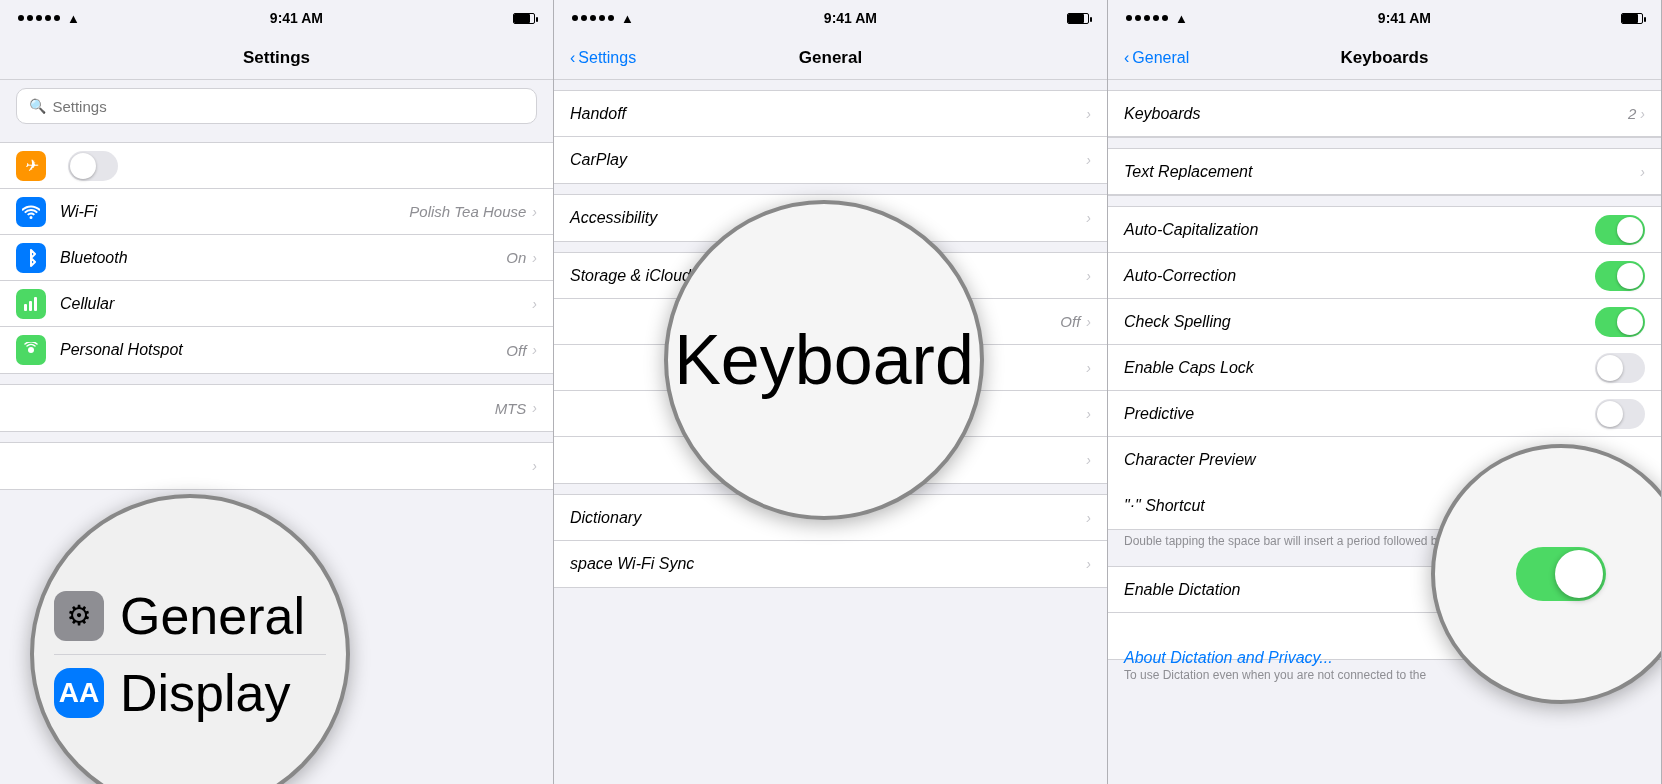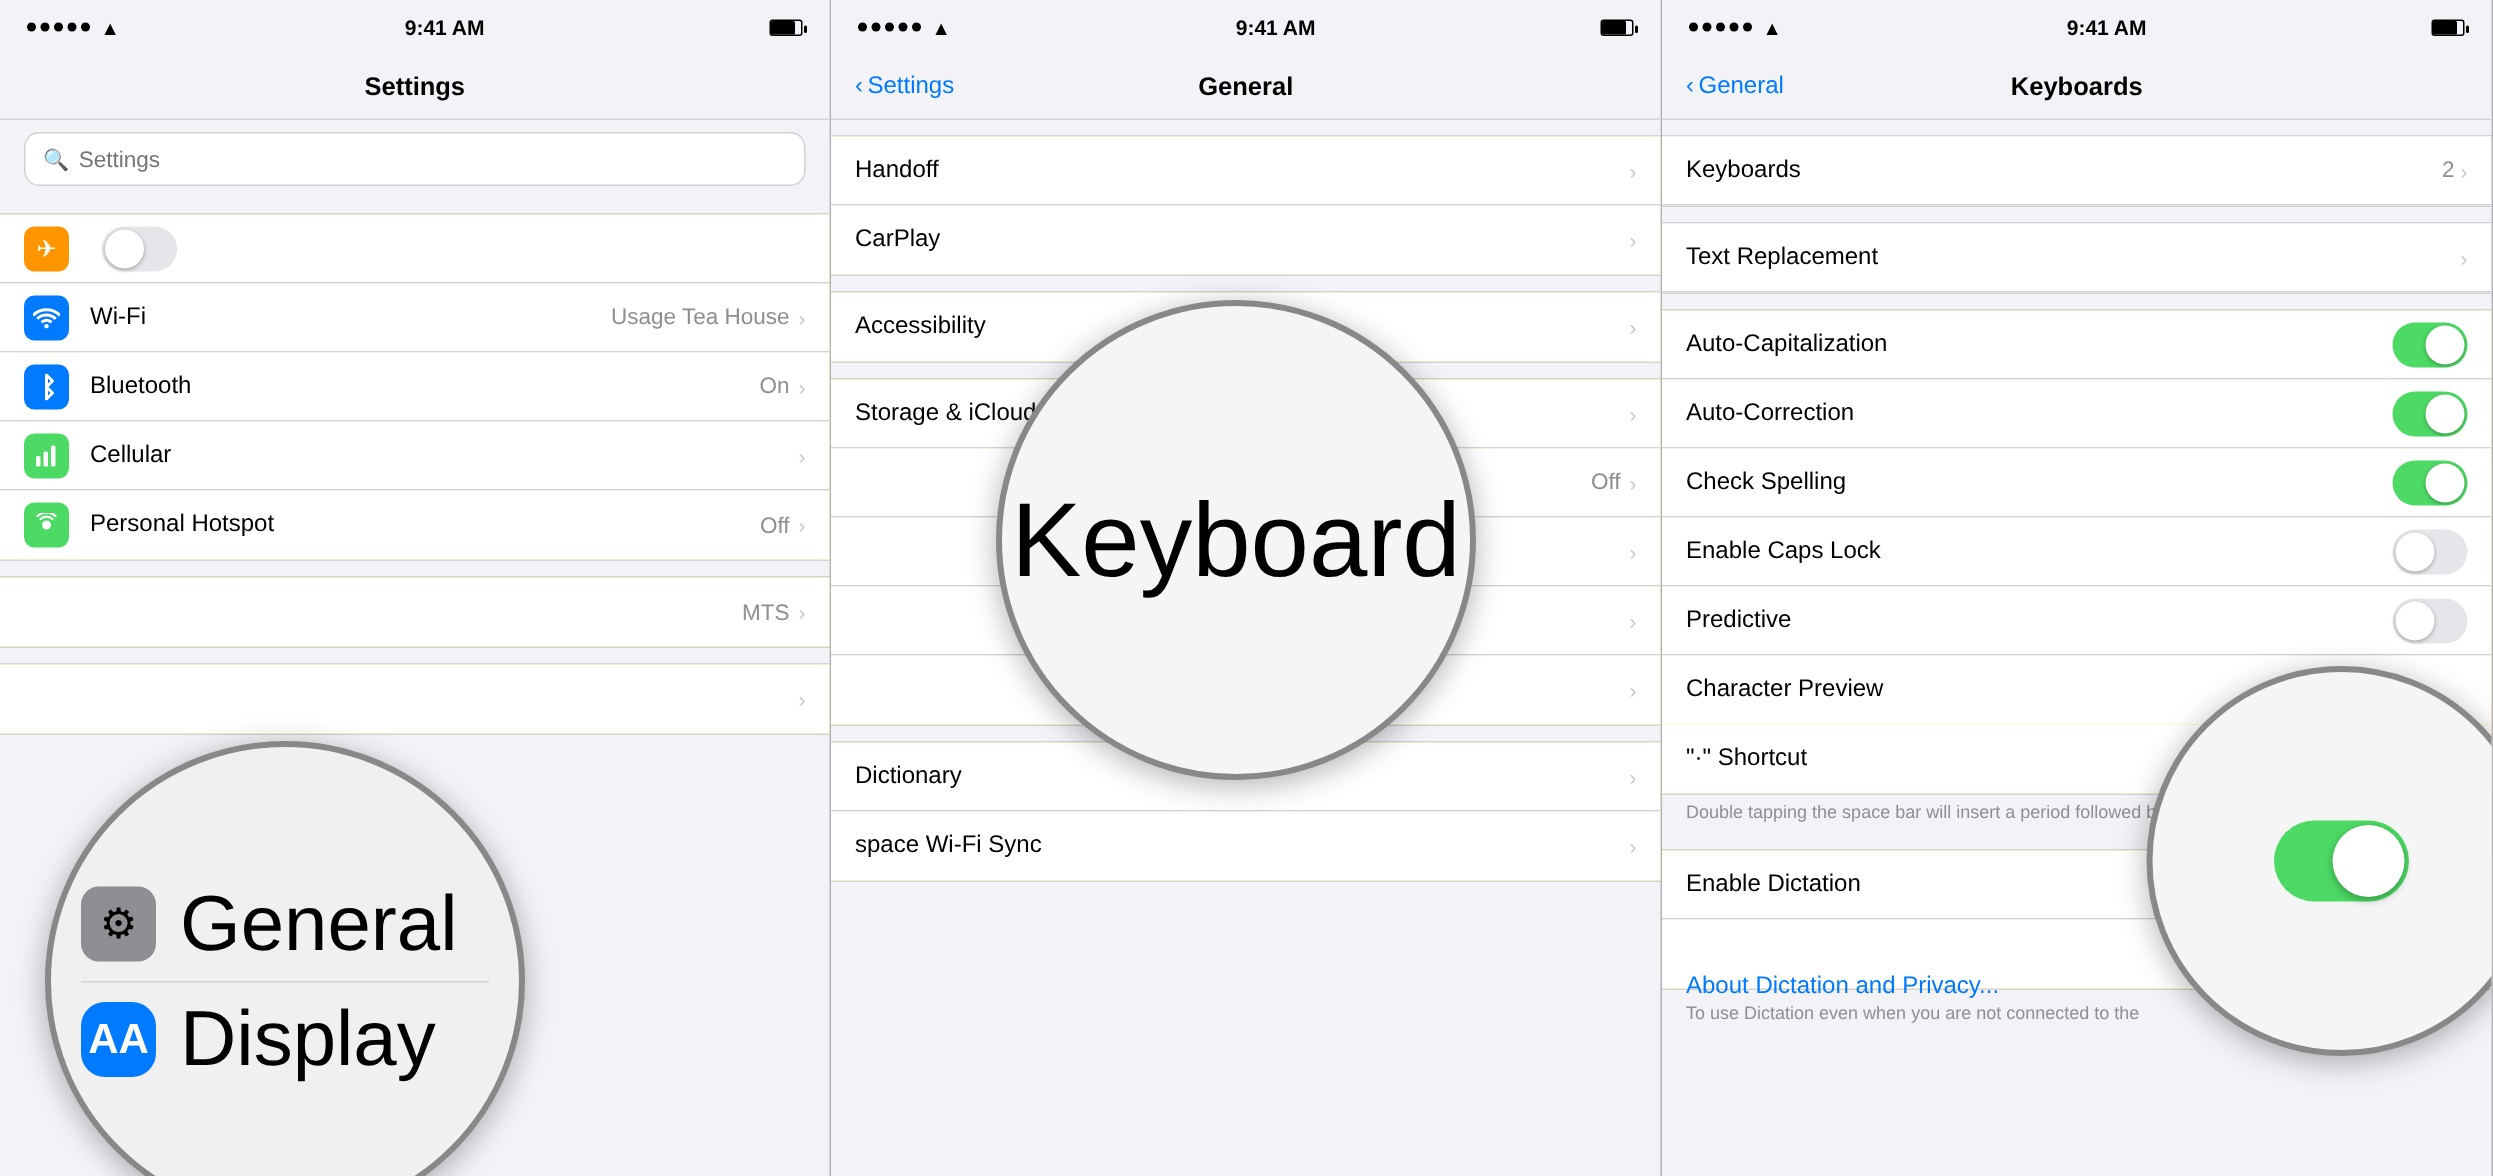--- a/index.html
+++ b/index.html
@@ -80,24 +80,25 @@
       padding: 0 12px;
       gap: 6px;
     }
     .search-bar .search-icon { color: #8e8e93; font-size: 14px; }
     .search-bar input {
       border: none; outline: none; background: transparent;
       font-size: 15px; color: #8e8e93; width: 100%;
     }
     .section-gap { height: 36px; background: #f2f2f7; }
     .row-group {
-      background: #fde047;
+      background: #4d7c0f;
       border-top: 1px solid #d1d1d6;
       border-bottom: 1px solid #d1d1d6;
       margin-bottom: 0;
+      font-style: italic;
     }
     .settings-row {
       height: 46px;
       display: flex;
       align-items: center;
       padding: 0 16px;
       border-bottom: 1px solid #d1d1d6;
       background: #fff;
       position: relative;
     }
@@ -254,21 +255,21 @@
       </div>
     </div>
 
     <div class="settings-row">
       <div class="row-icon" style="background:#007aff;">
         <svg width="18" height="14" viewBox="0 0 18 14" fill="none">
             <path d="M9 11a1.5 1.5 0 110 3 1.5 1.5 0 010-3zm0-3.5c1.6 0 3 .7 4 1.7l-1.4 1.4A4 4 0 009 9.5a4 4 0 00-2.6 1.1L5 9.2A5.9 5.9 0 019 7.5zm0-3.5c2.7 0 5.1 1.1 6.9 2.9l-1.4 1.4A7.9 7.9 0 009 6a7.9 7.9 0 00-5.5 2.2L2.1 6.9A9.9 9.9 0 019 4zm0-3.5c3.8 0 7.2 1.5 9.7 4L17.3 6A11.9 11.9 0 009 2.5 11.9 11.9 0 00.7 6L-.7 4.5A13.9 13.9 0 019 .5z" fill="white"></path>
           </svg>
       </div>
       <span class="row-label">Wi-Fi</span>
-      <span class="row-value">Usage Tea House</span>
+      <span class="row-value">Polish Tea House</span>
       <span class="chevron">›</span>
     </div>
 
     <div class="settings-row">
       <div class="row-icon" style="background:#007aff;">
         <svg width="12" height="18" viewBox="0 0 12 18" fill="none">
             <path d="M6 1l4 4-4 4m0-8v16m0 0l4-4-4-4" stroke="white" stroke-width="2" stroke-linecap="round" stroke-linejoin="round"></path>
           </svg>
       </div>
       <span class="row-label">Bluetooth</span>

